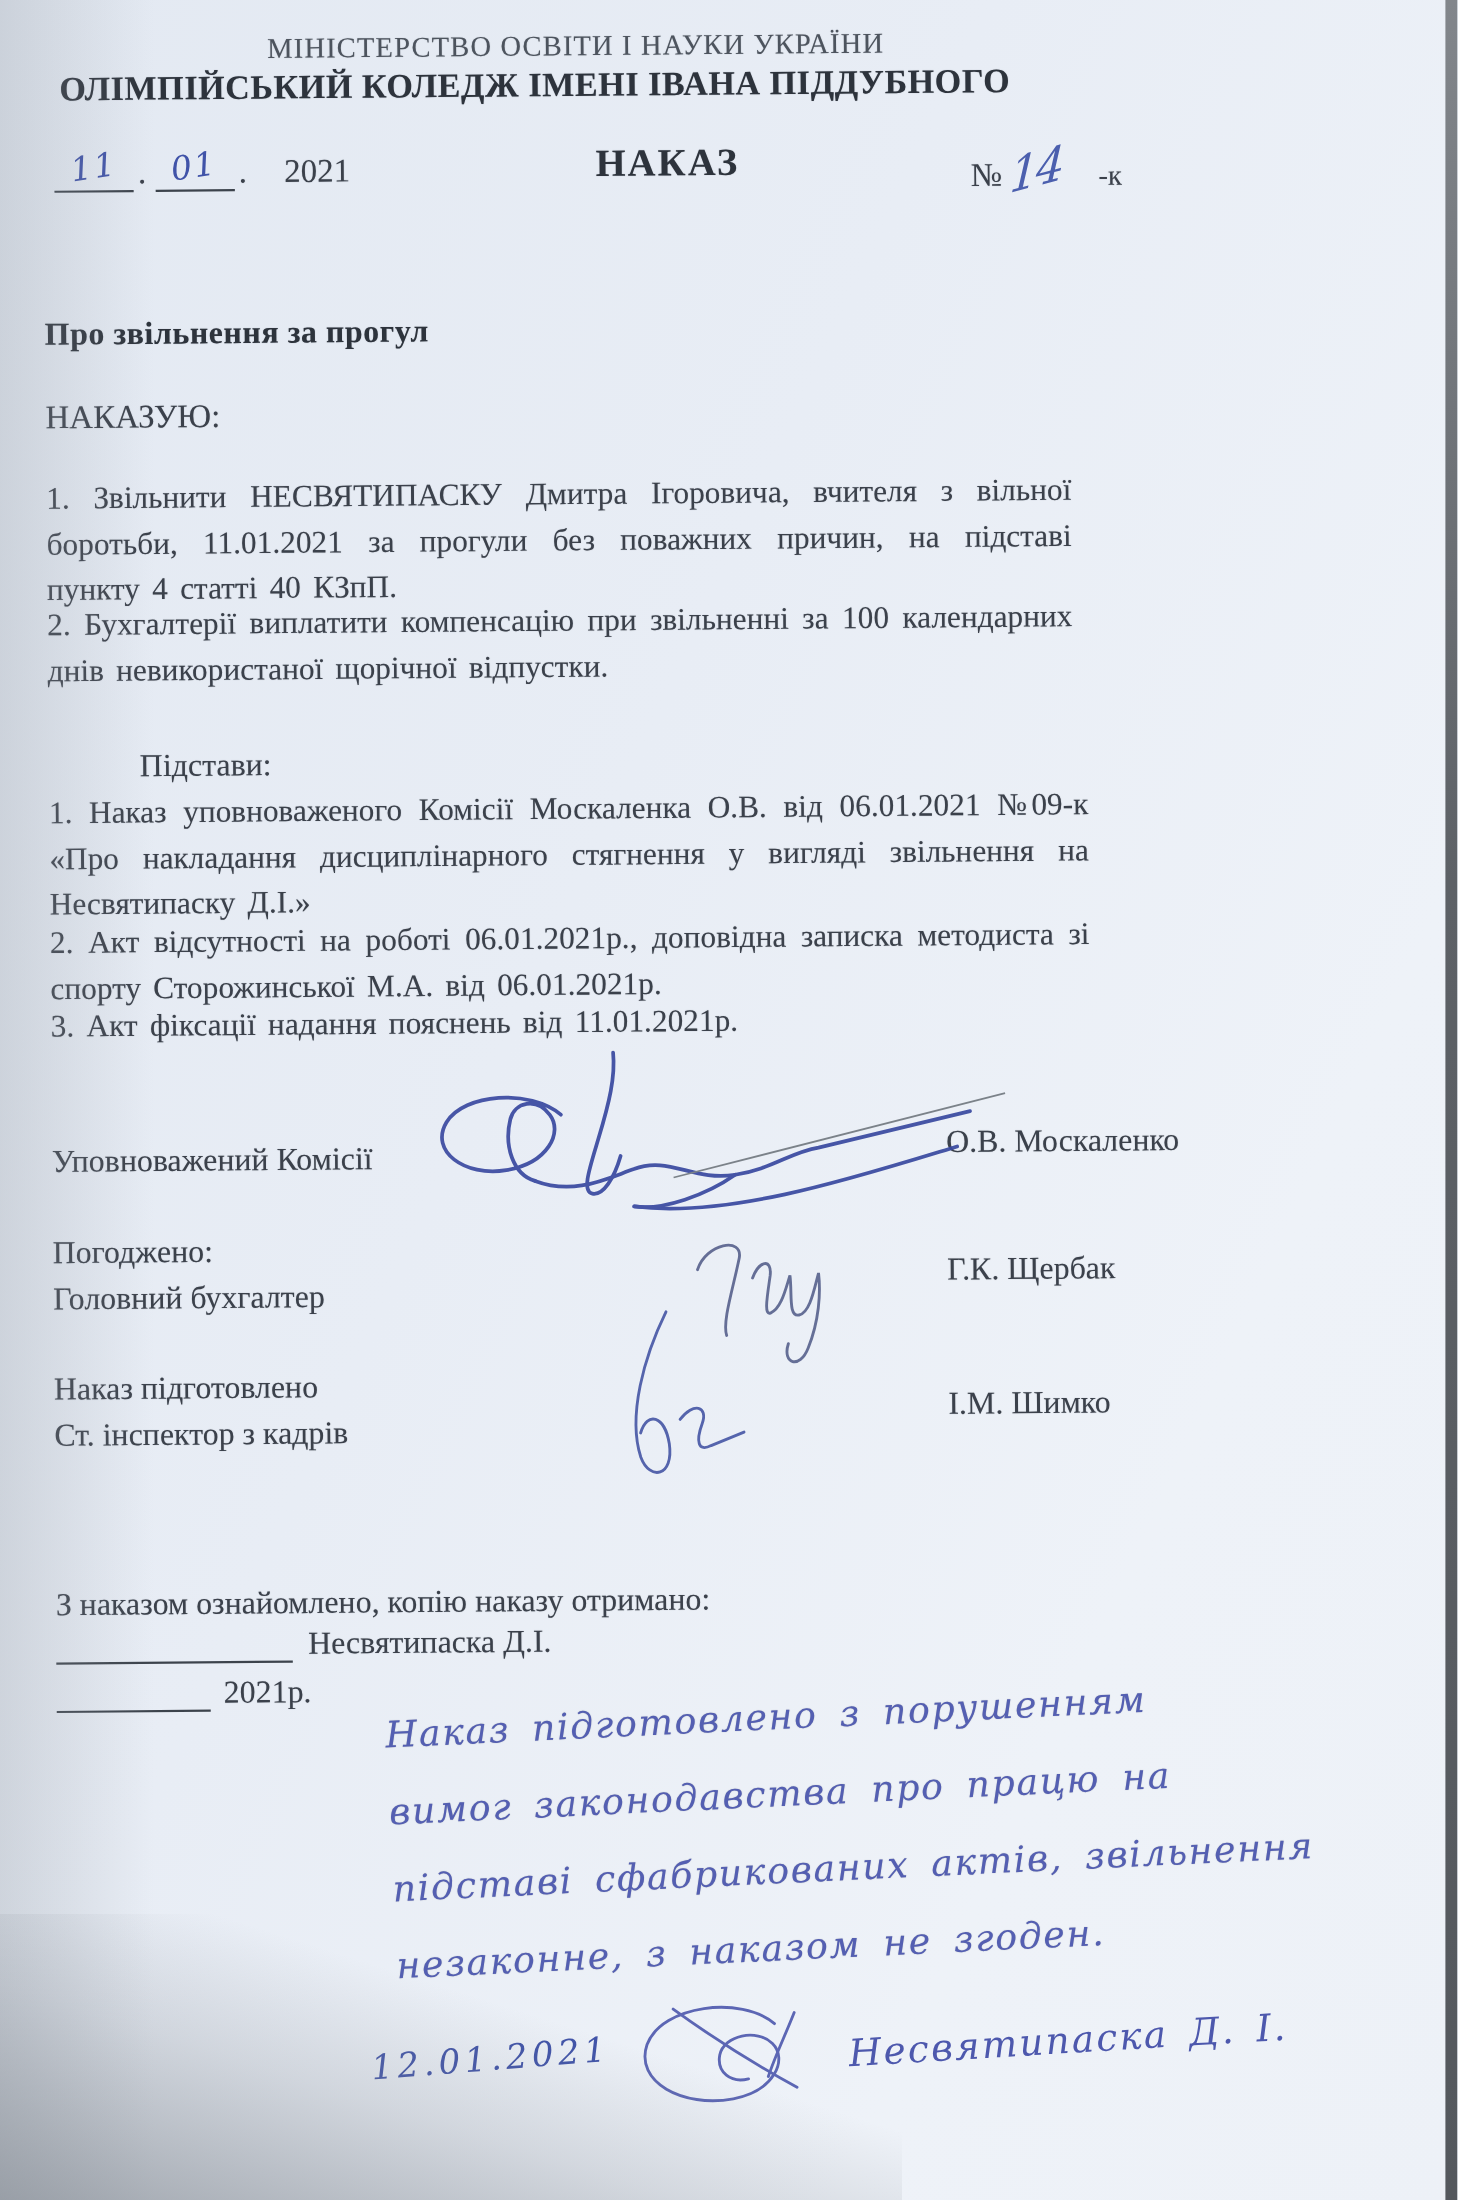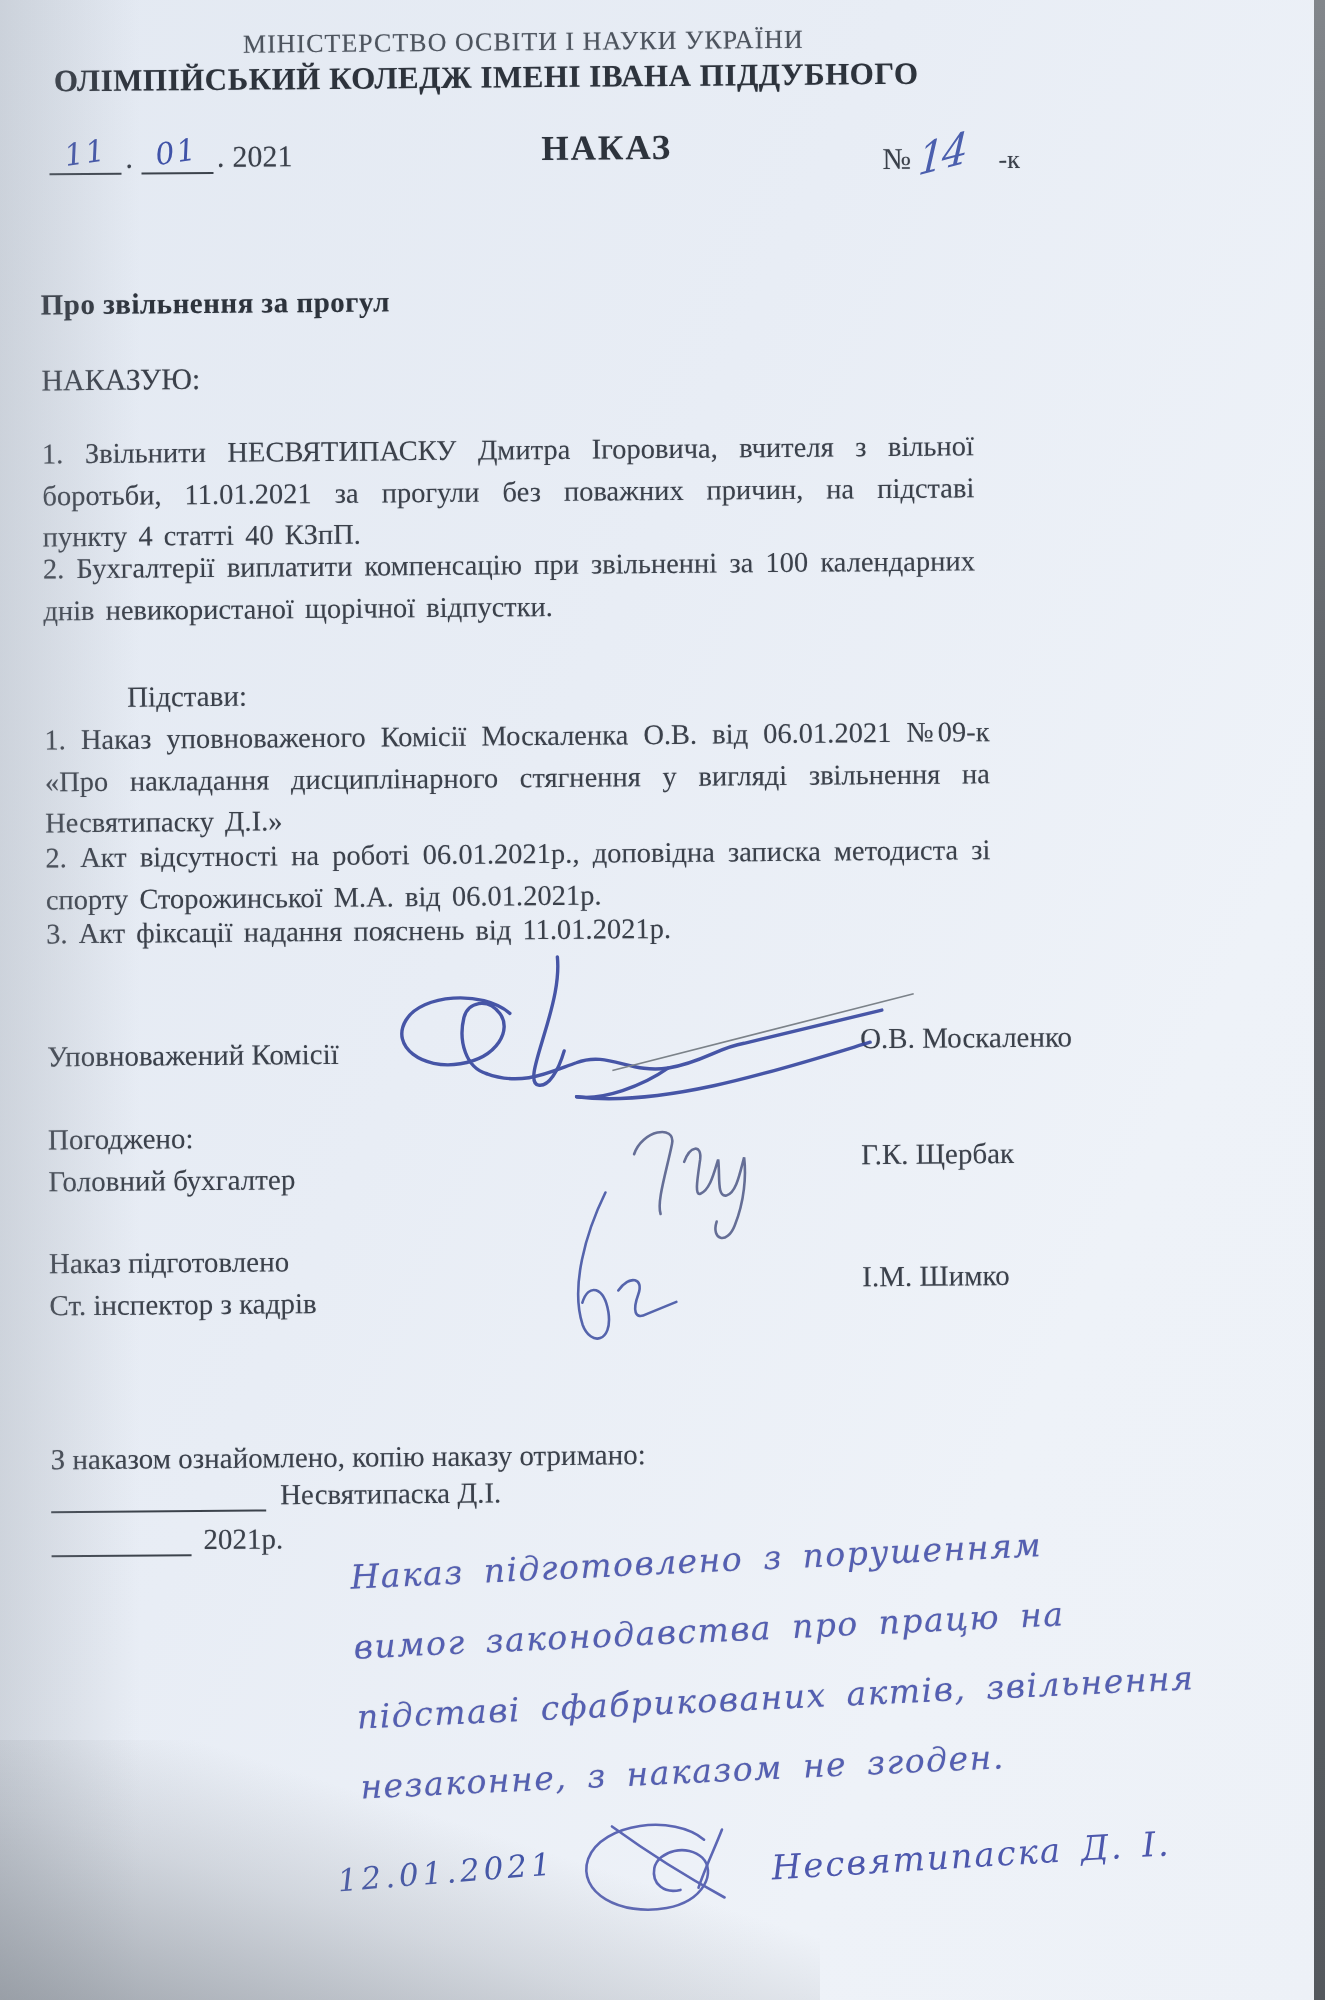--- a/index.html
+++ b/index.html
@@ -18,21 +18,21 @@
   .t{position:absolute;color:#3b414b;text-shadow:0 0 1px rgba(62,68,79,.35);}
   .center{text-align:center;}
   .bold{font-weight:bold;color:#2d333c;}
   .ministry{left:0;top:26px;width:1060px;font-size:26px;letter-spacing:1px;color:#4d545e;}
   .institution{left:0;top:58px;width:985px;font-size:31px;letter-spacing:.5px;}
   .daterow{left:55px;top:130px;font-size:30px;}
   .blank{display:inline-block;border-bottom:2px solid #3c434c;min-width:72px;text-align:center;vertical-align:bottom;height:38px;}
   .hand{font-family:"DejaVu Serif",serif;font-style:italic;color:#4053a8;text-shadow:none;}
   .hand-num{font-size:30px;letter-spacing:2px;display:inline-block;transform:rotate(-8deg);}
   .dot{display:inline-block;margin:0 8px 0 4px;}
-  .year{margin-left:0;}
+  .year{margin-left:26px;}
   .nakaz{left:520px;top:128px;width:185px;font-size:35px;letter-spacing:2px;}
   .numero{left:888px;top:132px;font-size:30px;}
   .num-val{font-size:42px;letter-spacing:-2px;display:inline-block;transform:rotate(-14deg) skewX(-18deg);margin:0 6px;color:#4b5fae;}
   .num-suffix{margin-left:26px;font-size:26px;}
   .subject{left:45px;top:283px;font-size:29px;letter-spacing:.5px;}
   .command{left:45px;top:358px;font-size:30px;}
   .para{text-align:justify;font-size:28.5px;line-height:1.46;word-spacing:4px;}
   .p1{left:45px;top:428px;width:932px;}
   .p2{left:45px;top:543px;width:932px;}
   .grounds-label{left:128px;top:676px;font-size:29px;}

